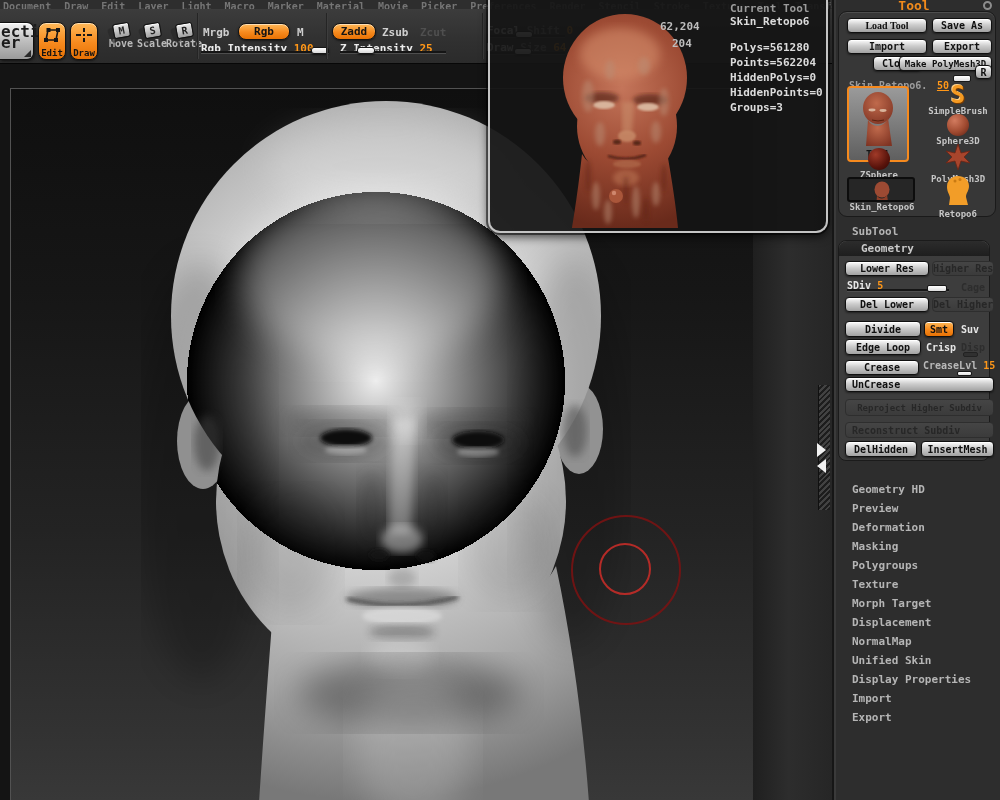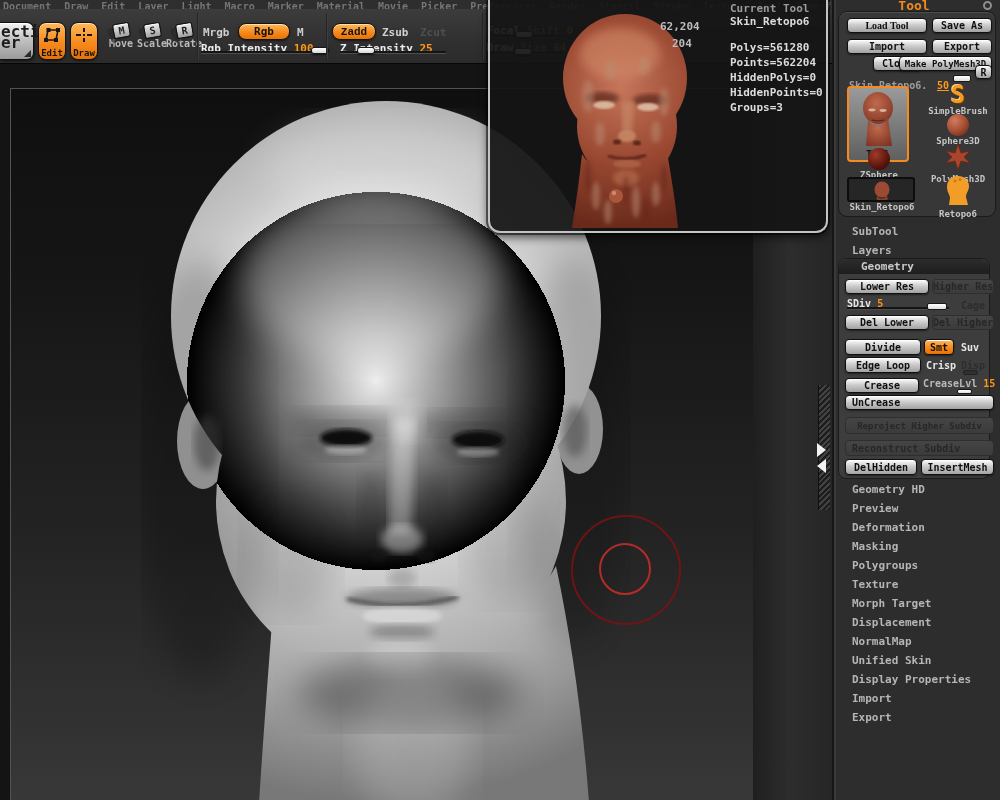--- a/index.html
+++ b/index.html
@@ -101,21 +101,21 @@
   .toolbox{position:absolute;left:4px;top:11px;width:158px;height:206px;background:#373737;
      border:1px solid #1a1a1a;border-radius:9px;box-shadow:inset 0 1px 0 #4e4e4e;}
   .zbtn{position:absolute;background:linear-gradient(#fdfdfd,#cdcdcd 45%,#a2a2a2);
      border:1px solid #101010;border-radius:4px;color:#101010;font-size:10px;font-weight:bold;
      text-align:center;box-shadow:inset 0 1px 0 #fff,0 1px 2px rgba(0,0,0,.45);overflow:hidden;white-space:nowrap;}
   .zbtn.dis{background:linear-gradient(#454545,#3b3b3b);color:#272727;border-color:#2e2e2e;
      box-shadow:none;}
   .zbtn.on{background:linear-gradient(#ffb959,#f68a1e 55%,#e87204);}
   .thlabel{position:absolute;color:#c6c6c6;font-size:9px;font-weight:bold;text-align:center;white-space:nowrap;}
   .secline{color:#b5b5b5;font-size:11px;font-weight:bold;padding-left:18px;height:19px;line-height:19px;}
-  .geo{position:absolute;left:4px;top:258px;width:152px;height:221px;background:#3d3d3d;
+  .geo{position:absolute;left:4px;top:240px;width:152px;height:221px;background:#3d3d3d;
      border:1px solid #1b1b1b;border-radius:8px;box-shadow:inset 0 1px 0 #525252;}
   .geo-h{height:15px;border-radius:8px 8px 0 0;background:linear-gradient(#2c2c2c,#1e1e1e);
      color:#c9c9c9;font-size:11px;font-weight:bold;padding-left:22px;line-height:15px;}
   .glabel{position:absolute;font-size:10px;font-weight:bold;color:#e6e6e6;white-space:nowrap;}
   .glabel .val{color:#ff9718;}
   .glabel.dim{color:#2d2d2d;}
   .minipill{position:absolute;width:15px;height:5px;border-radius:2px;border:1px solid #181818;
      background:linear-gradient(#fff,#ddd);}
   .minipill.dark{background:#303030;border-color:#222;}
 </style>
@@ -258,21 +258,21 @@
     <div class="tlabel" style="position:absolute;left:203px;top:17px;">Mrgb</div>
     <div class="obtn" style="position:absolute;left:238px;top:14px;width:52px;height:17px;font-size:11px;text-align:center;line-height:16px;">Rgb</div>
     <div class="tlabel" style="position:absolute;left:297px;top:17px;">M</div>
     <div class="tlabel" style="position:absolute;left:201px;top:33px;">
       <span class="bright">Rgb Intensity</span>
       <span class="val">100</span>
     </div>
     <div class="track" style="position:absolute;left:201px;top:42px;width:128px;"></div>
     <div class="pill" style="position:absolute;left:311px;top:38px;"></div>
 
-    <div class="obtn" style="position:absolute;left:332px;top:14px;width:44px;height:17px;font-size:11px;text-align:center;line-height:16px;font-family:Liberation Mono, monospace;">Zadd</div>
+    <div class="obtn" style="position:absolute;left:332px;top:14px;width:44px;height:17px;font-size:11px;text-align:center;line-height:16px;">Zadd</div>
     <div class="tlabel" style="position:absolute;left:382px;top:17px;">Zsub</div>
     <div class="tlabel" style="position:absolute;left:420px;top:17px;"><span class="off">Zcut</span></div>
     <div class="tlabel" style="position:absolute;left:340px;top:33px;">
       <span class="bright">Z Intensity</span>
       <span class="val">25</span>
     </div>
     <div class="track" style="position:absolute;left:340px;top:42px;width:106px;"></div>
     <div class="pill" style="position:absolute;left:357px;top:38px;"></div>
 
     <div class="tlabel" style="position:absolute;left:487px;top:15px;">

